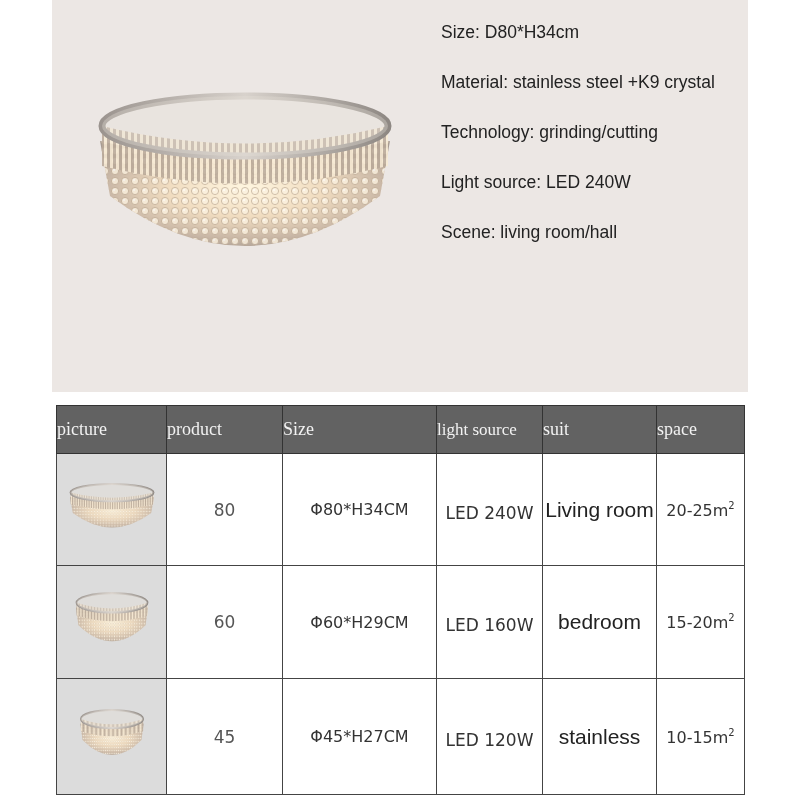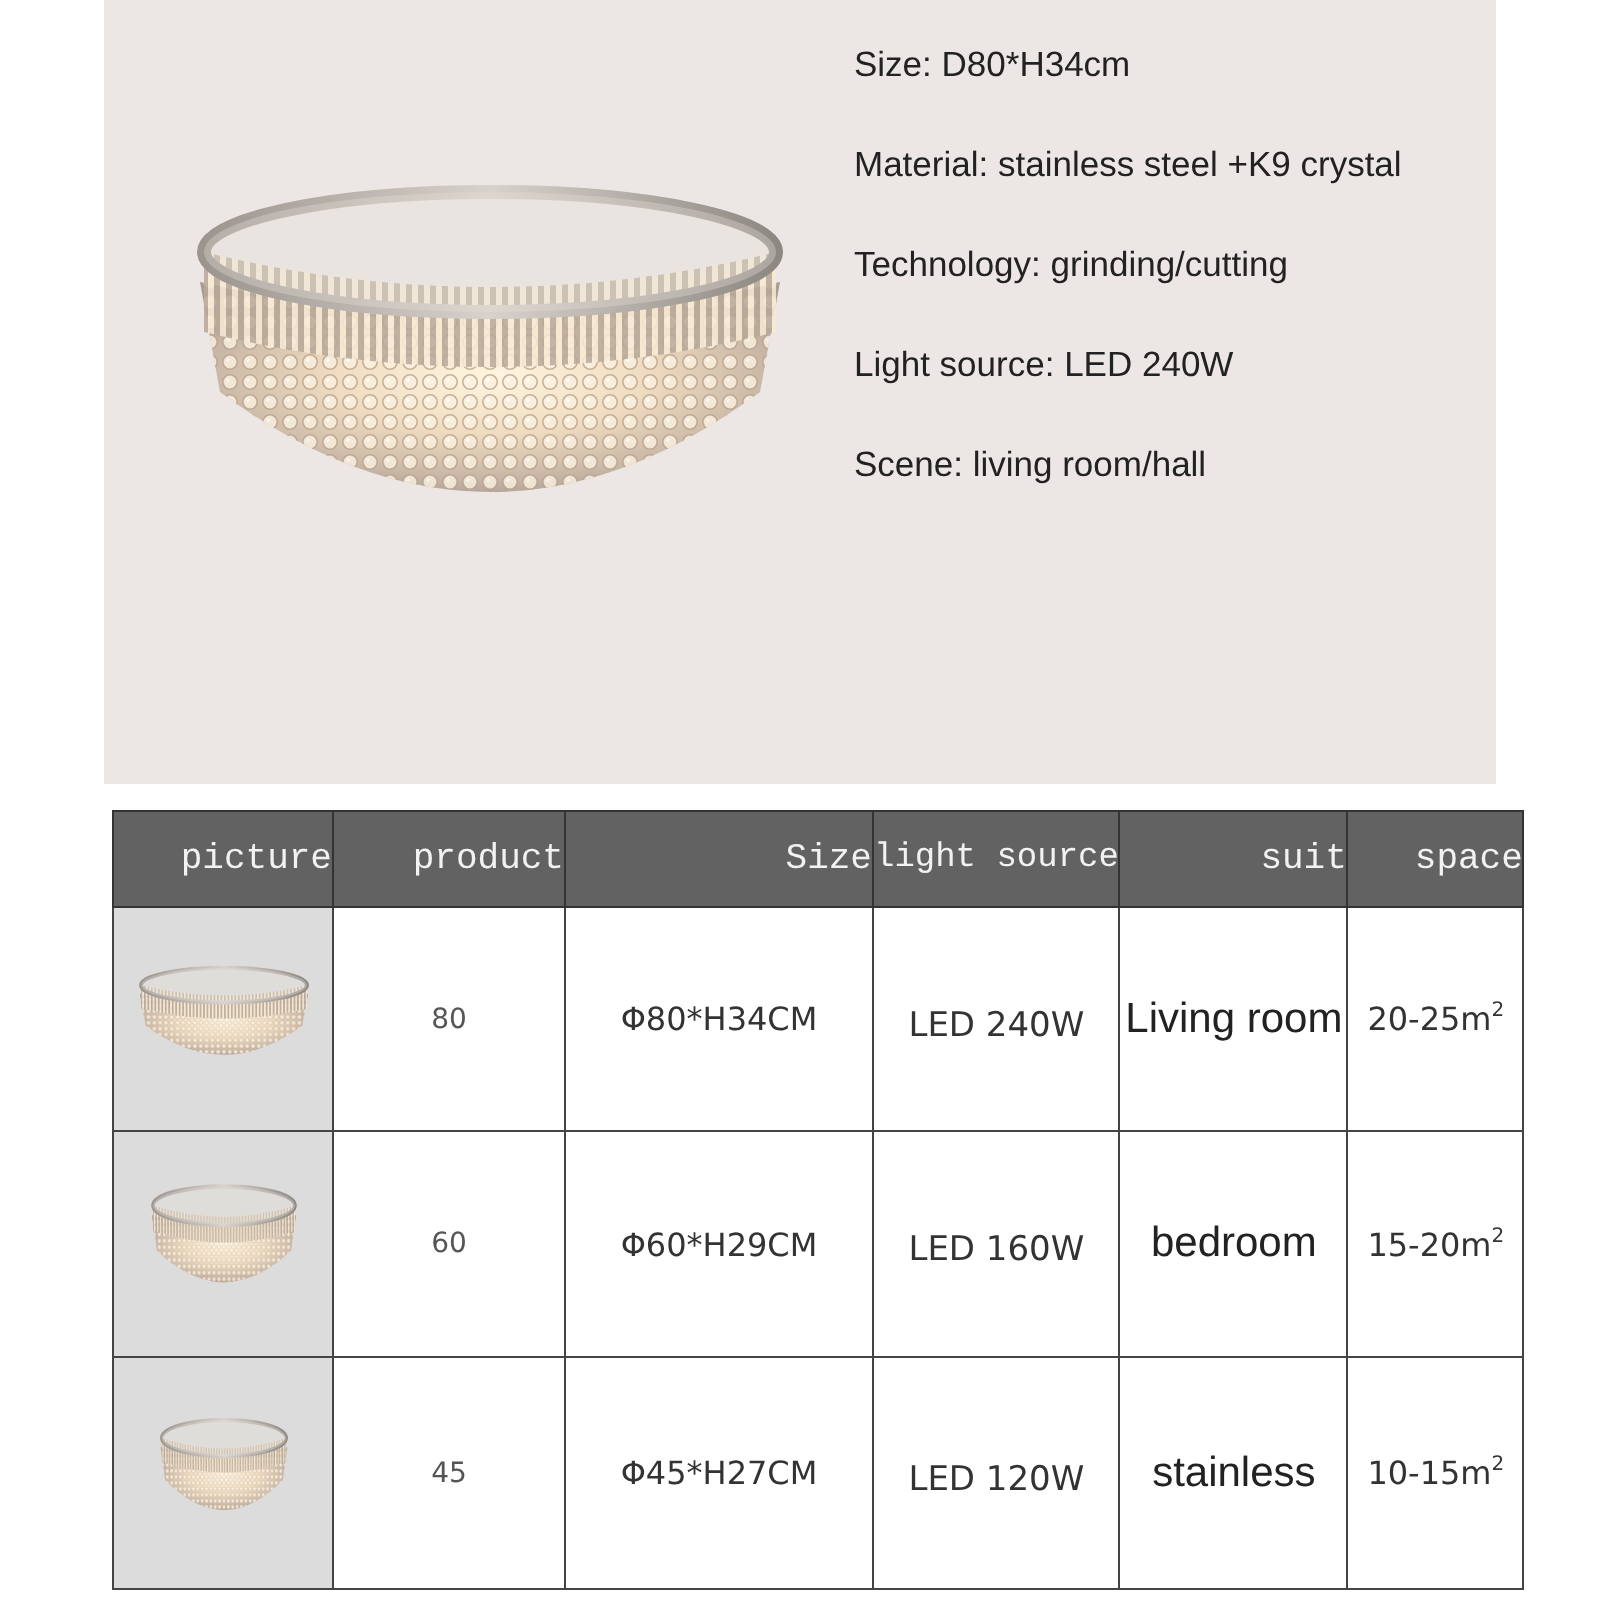--- a/index.html
+++ b/index.html
@@ -1,31 +1,31 @@
 <!DOCTYPE html>
 <html><head>
 <meta charset="utf-8">
 <style>
   html, body { margin:0; padding:0; background:#ffffff; }
   body { width:800px; height:800px; position:relative; overflow:hidden;
          font-family:"Liberation Sans", sans-serif; }
   .hero { position:absolute; left:52px; top:0; width:696px; height:392px; background:#ece7e4; }
   .hero-lamp { position:absolute; left:28px; top:86px; width:330px; height:200px; }
   .specs { position:absolute; left:375px; top:20px; width:320px; }
-  .spec-line { font-size:17.5px; color:#222; height:50px; line-height:24px; white-space:nowrap; }
+  .spec-line { font-size:17.5px; color:#222; height:50px; line-height:24px; white-space:nowrap;margin-left:14px; }
   .spec-line sup { font-size:10px; vertical-align:7px; }
 
   table.cmp { position:absolute; left:56px; top:405px; border-collapse:collapse; table-layout:fixed; }
   table.cmp th { background:#626262; color:#f2f2f2; font-weight:normal; font-size:18px;
-                 height:47px; border:1.5px solid #333; padding:0; text-align:right;
-                 font-family:Liberation Mono, monospace; }
+                 height:47px; border:1.5px solid #333; padding:0; text-align:left;
+                 font-family:Liberation Serif, serif; }
   table.cmp td { border:1.5px solid #444; background:#fff; text-align:center; padding:0;
                  font-family:"DejaVu Sans", sans-serif; color:#333; font-size:16px; }
   table.cmp td.pic { background:#dcdcdc; }
-  table.cmp td.prod { color:#555; font-size:14px;margin-top:45px; }
+  table.cmp td.prod { color:#555; font-size:17px;margin-top:45px; }
   table.cmp td.suit { font-family:"Liberation Sans", sans-serif; font-size:21px; color:#222; }
   table.cmp td.led { font-size:17px; color:#333; padding-top:6px; }
   .sq sup { font-size:10px; vertical-align:7px; }
   .thumb { display:block; margin:0 auto; }
 </style>
 </head>
 <body>
 
 <svg width="0" height="0" style="position:absolute">
   <defs>

